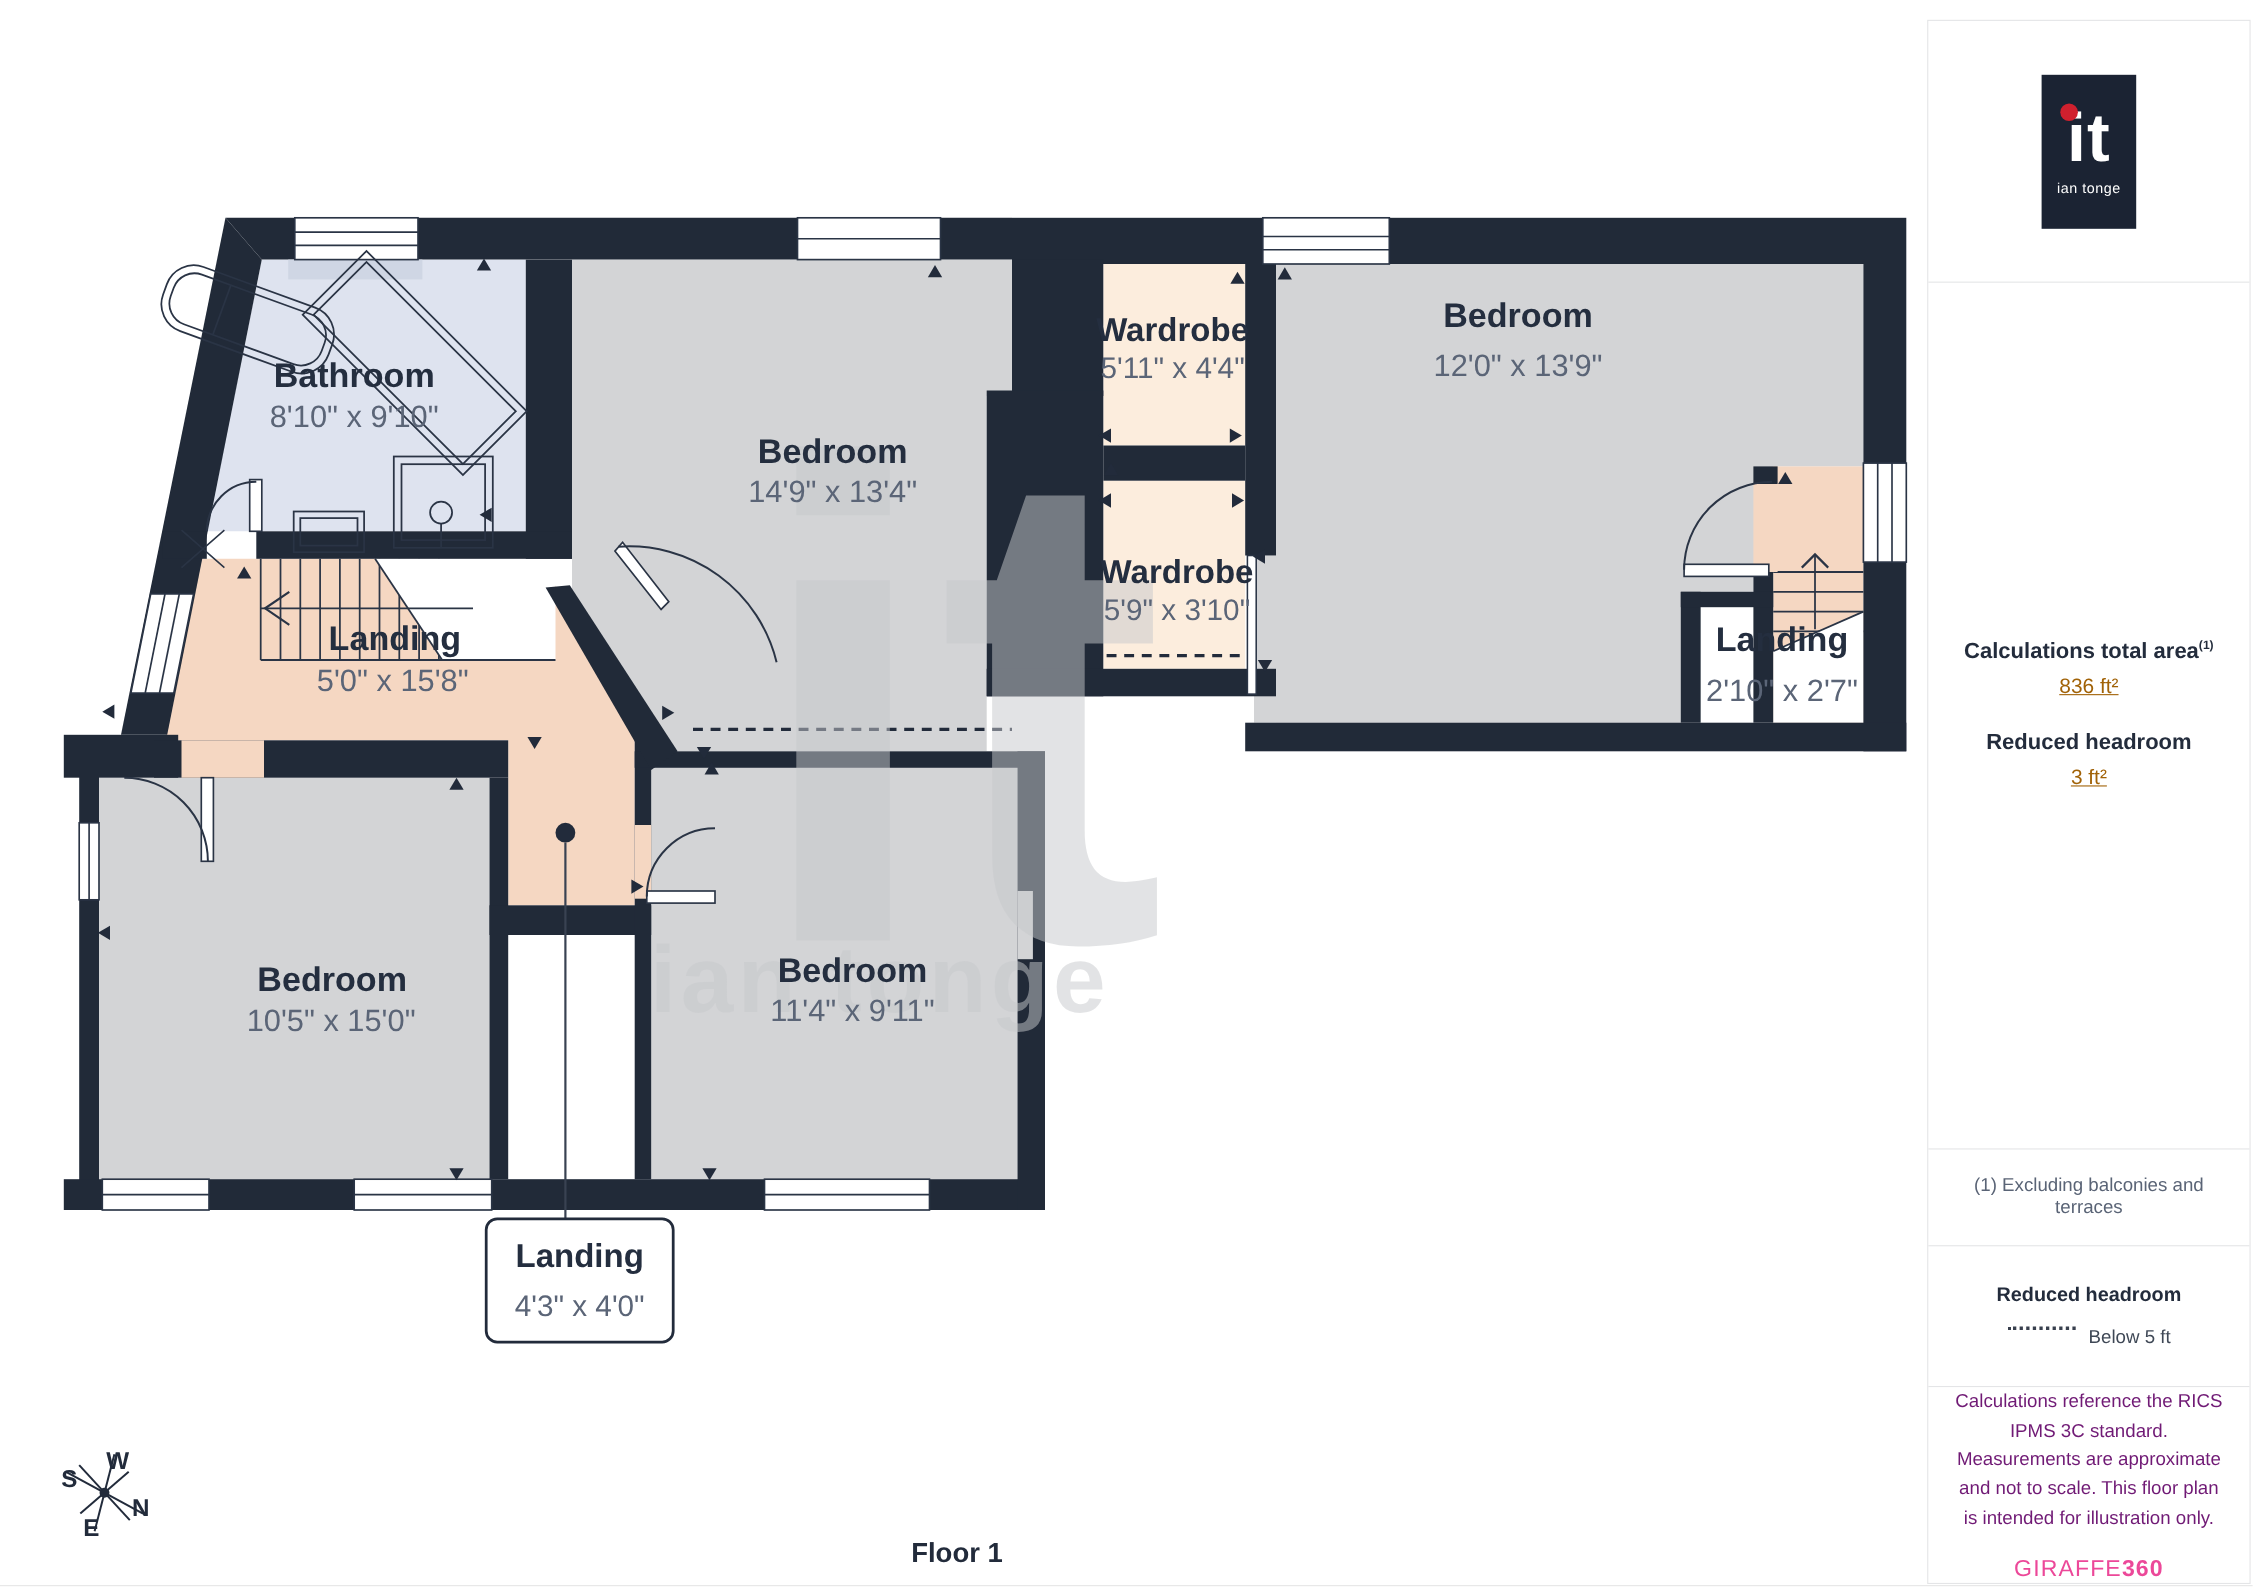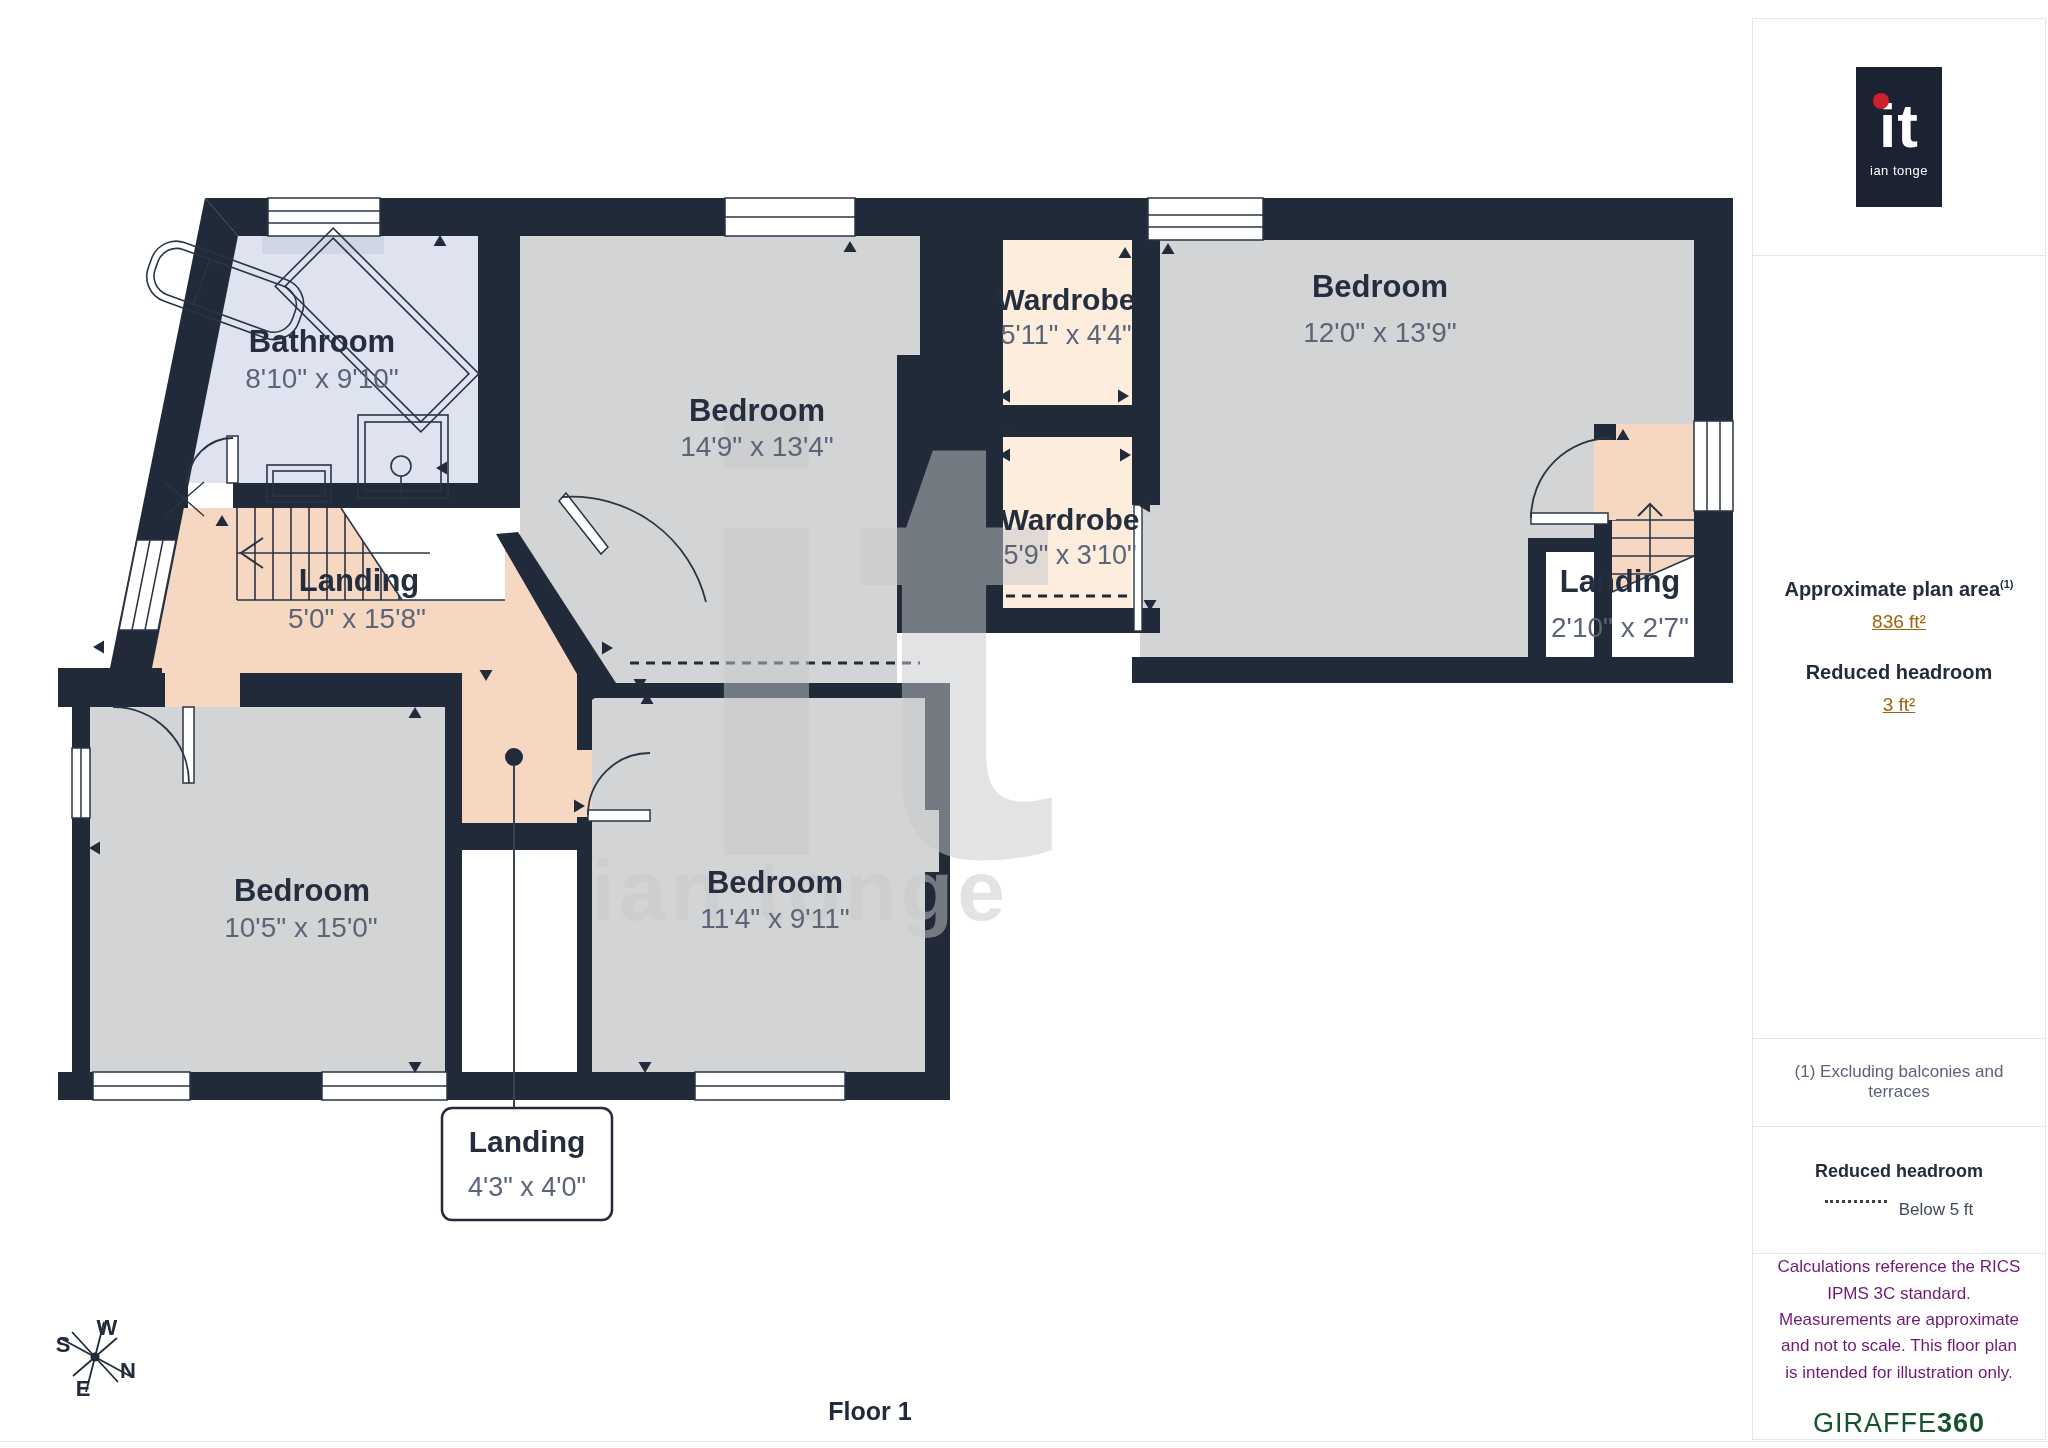--- a/index.html
+++ b/index.html
@@ -34,21 +34,21 @@
   .area-title{font-size:20px; font-weight:bold;}
   .area-title sup{font-size:11px;}
   .area-value{font-size:19px; color:#a16207; margin-top:10px;text-decoration:underline;}
   .gap28{height:28px;}
   .footnote{font-size:17px; color:#5A6476; padding:0 14px;}
   .legend-title{font-size:18px; font-weight:bold;}
   .legend-row{display:flex; gap:12px; margin-top:18px;}
   .legend-dots{width:62px; border-top:3px dotted #39404E; height:0;}
   .legend-item{font-size:17px; color:#3F4856;}
   .disclaimer{font-size:17px; line-height:1.55; color:#701a75; width:248px;}
-  .brand{margin-top:22px; font-size:27px; color:#14532d; letter-spacing:1px;}
+  .brand{margin-top:22px; font-size:21px; color:#ec4899; letter-spacing:1px;}
   .brand b{font-weight:bold;}
   .bottom-rule{position:absolute; left:0; top:1441px; width:2048px; height:1px; background:#E6E6E6;}
 </style>
 </head>
 <body>
 
 <div id="stage">
 
 <svg width="2048" height="1448" viewBox="0 0 2048 1448">
   <defs>
@@ -327,21 +327,21 @@
 <div class="sidebar">
   <div class="sb-sec sec-logo">
     <div class="logo-box">
       <div class="logo-dot" style="background:#D0202E"></div>
       <div class="logo-it">it</div>
       <div class="logo-sub">ian tonge</div>
     </div>
   </div>
 
   <div class="sb-sec sec-area">
-    <div class="area-title"><span>Approximate plan area</span><sup>(1)</sup></div>
+    <div class="area-title"><span>Calculations total area</span><sup>(1)</sup></div>
     <div class="area-value">836 ft²</div>
     <div class="gap28"></div>
     <div class="area-title">Reduced headroom</div>
     <div class="area-value">3 ft²</div>
   </div>
 
   <div class="sb-sec sec-foot">
     <div class="footnote">(1) Excluding balconies and terraces</div>
   </div>
 

